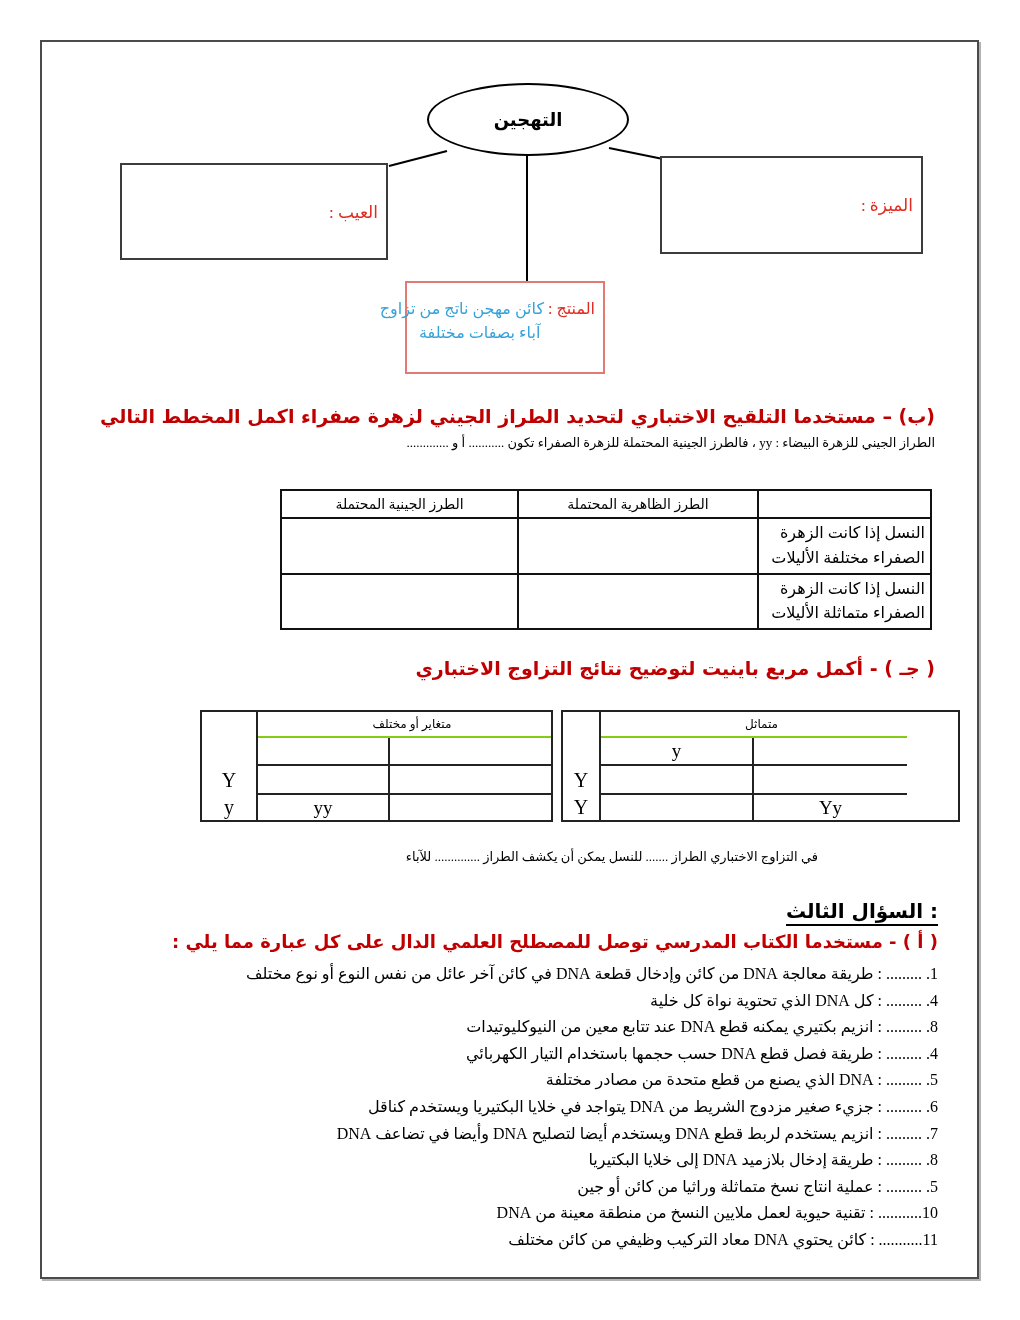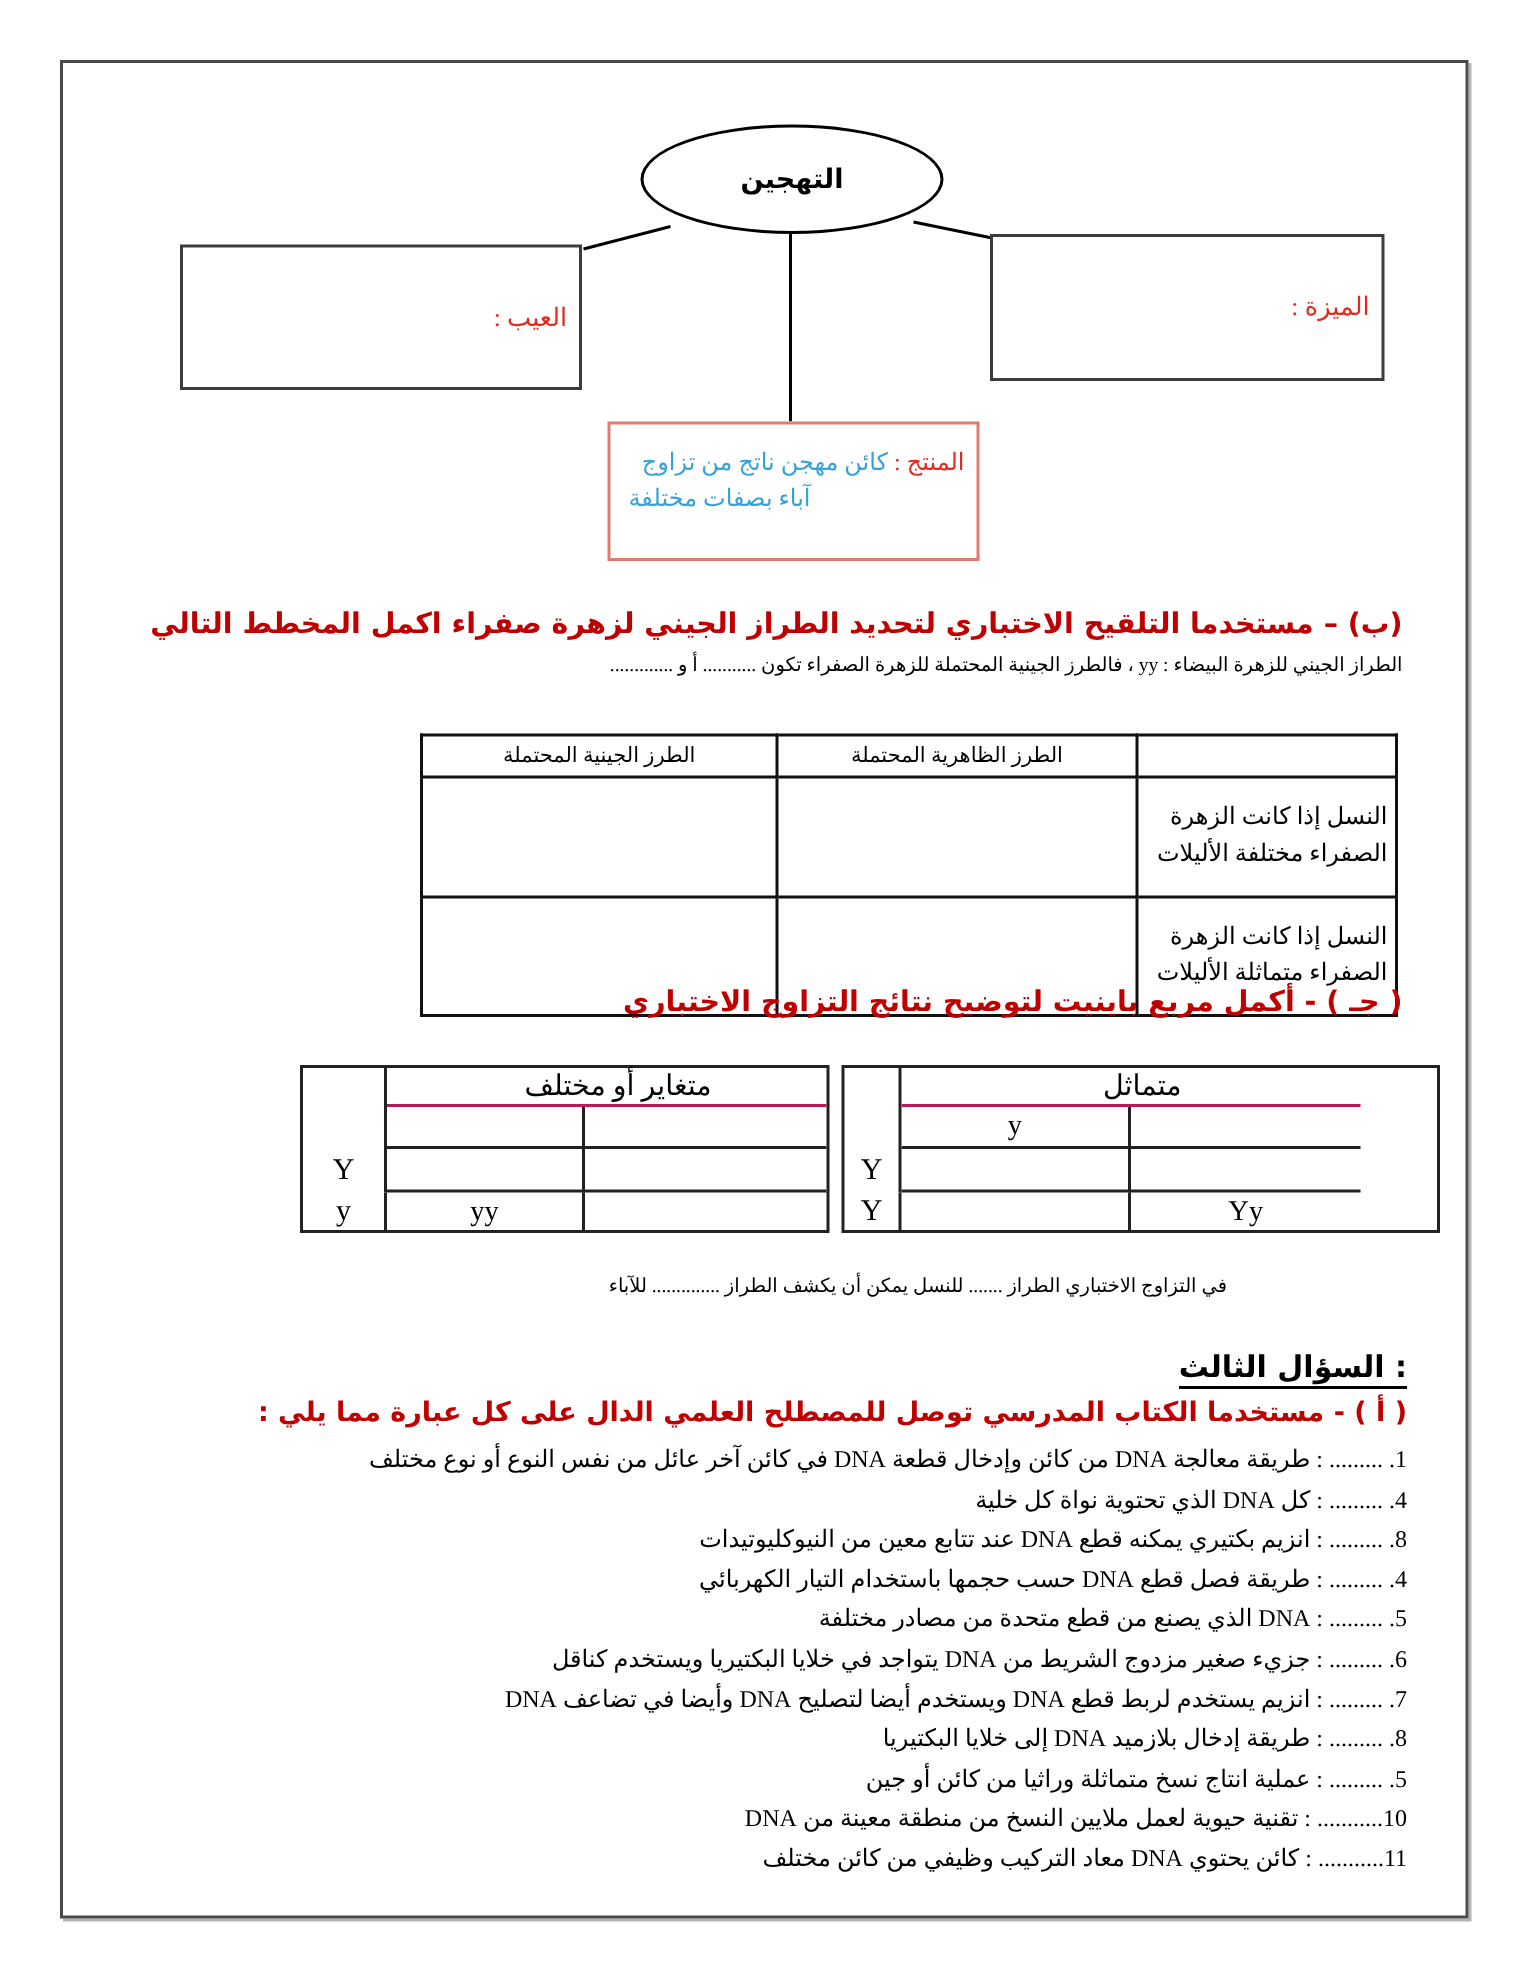--- a/index.html
+++ b/index.html
@@ -20,54 +20,54 @@
   }
   .ellipse-label{font-family:"DejaVu Sans","Liberation Sans",sans-serif;font-weight:bold;font-size:18px;}
   .dbox{border:2px solid #3c3c3c;box-sizing:border-box;background:#fff;}
   .box-left{left:120px;top:163px;width:268px;height:97px;}
   .box-right{left:660px;top:156px;width:263px;height:98px;}
   .box-label{
     position:absolute;right:8px;top:50%;transform:translateY(-50%);
     color:#e02b20;font-size:17px;direction:rtl;white-space:nowrap;
   }
   .product-box{
-    left:405px;top:281px;width:248px;height:93px;border:2px solid #e07a72;
+    left:405px;top:281px;width:200px;height:93px;border:2px solid #e07a72;
     box-sizing:border-box;background:#fff;padding:14px 8px 0 6px;
   }
   .product-line1{direction:rtl;text-align:right;font-size:16px;line-height:24px;white-space:nowrap;}
   .product-line2{direction:rtl;text-align:left;font-size:16px;line-height:24px;padding-left:6px;}
   .red-label{color:#e02b20;}
   .blue-text{color:#35a3d9;}
 
   
   .h-red{
     color:#c00000;font-weight:bold;font-size:19px;
     font-family:"DejaVu Sans","Liberation Sans",sans-serif;
     direction:rtl;white-space:nowrap;text-align:right;
   }
   .body-line{font-size:13px;direction:rtl;white-space:nowrap;text-align:right;}
 
   
   .gtable{border-collapse:collapse;table-layout:fixed;background:#fff;}
   .gtable td{border:2px solid #111;padding:0;vertical-align:middle;box-sizing:border-box;}
   .gtable .hcell{height:28px;text-align:center;font-size:14px;direction:rtl;}
-  .gtable .rlabel{font-size:16px;direction:rtl;text-align:right;padding:14px 5px;line-height:1.55;}
+  .gtable .rlabel{font-size:16px;direction:rtl;text-align:right;padding:2px 5px;line-height:1.55;}
   .gtable .blank{height:52px;}
 
   
   .pgrid{
     position:absolute;top:710px;border:2px solid #222;box-sizing:border-box;background:#fff;
     display:grid;height:112px;
   }
   .pgrid-left{left:200px;width:353px;grid-template-columns:56px 132px 161px;grid-template-rows:26px 28px 29px 25px;}
   .pgrid-right{left:561px;width:399px;grid-template-columns:38px 153px 153px;grid-template-rows:26px 28px 29px 25px;}
   .pl{border-right:2px solid #222;display:flex;align-items:center;justify-content:center;
       font-family:"Liberation Serif","DejaVu Sans",serif;font-size:20px;box-sizing:border-box;}
-  .ptitle{grid-column:2/4;border-bottom:2px solid #be185d;display:flex;align-items:center;justify-content:center;
-      font-size:19px;direction:rtl;box-sizing:border-box;padding-left:15px;}
+  .ptitle{grid-column:2/4;border-bottom:2px solid #84cc16;display:flex;align-items:center;justify-content:center;
+      font-size:12px;direction:rtl;box-sizing:border-box;padding-left:15px;}
   .pcell{display:flex;align-items:center;justify-content:center;
       font-family:"Liberation Serif","DejaVu Sans",serif;font-size:19px;box-sizing:border-box;}
   .bb{border-bottom:2px solid #222;}
   .br{border-right:2px solid #222;}
 
   .q3-title{
     font-family:"DejaVu Sans","Liberation Sans",sans-serif;font-weight:bold;font-size:20px;
     direction:rtl;white-space:nowrap;border-bottom:2.5px solid #000;padding-bottom:1px;
   }
   .items{text-align:right;}

